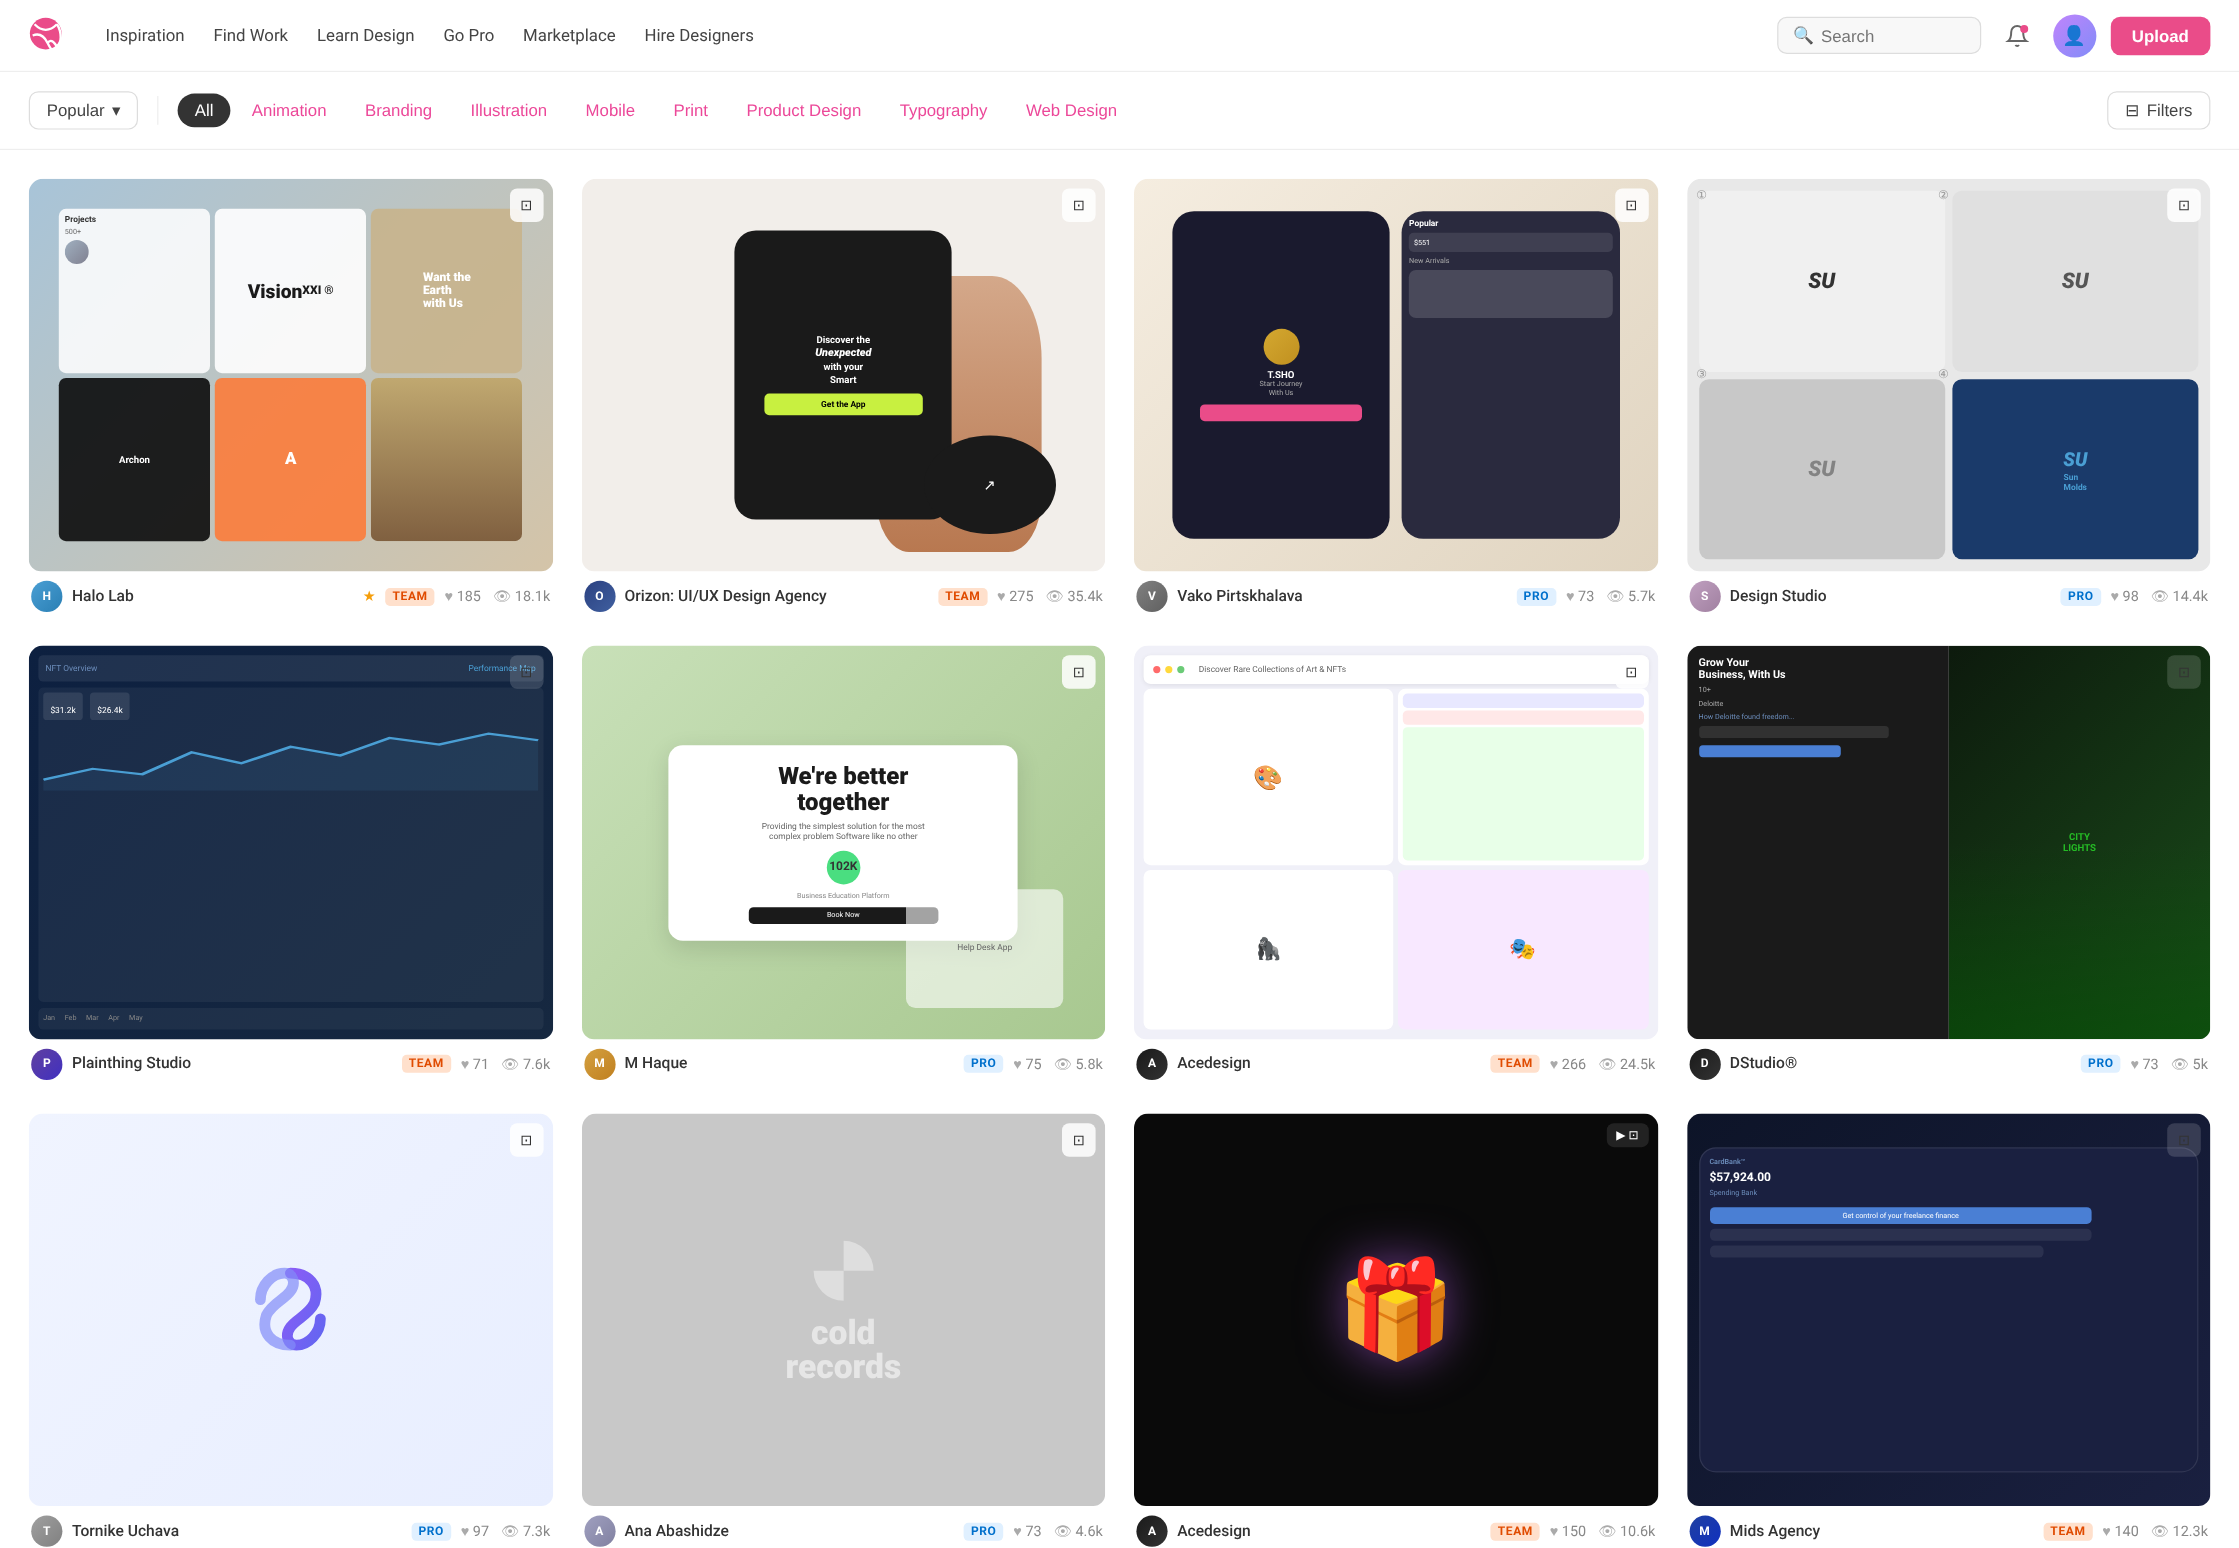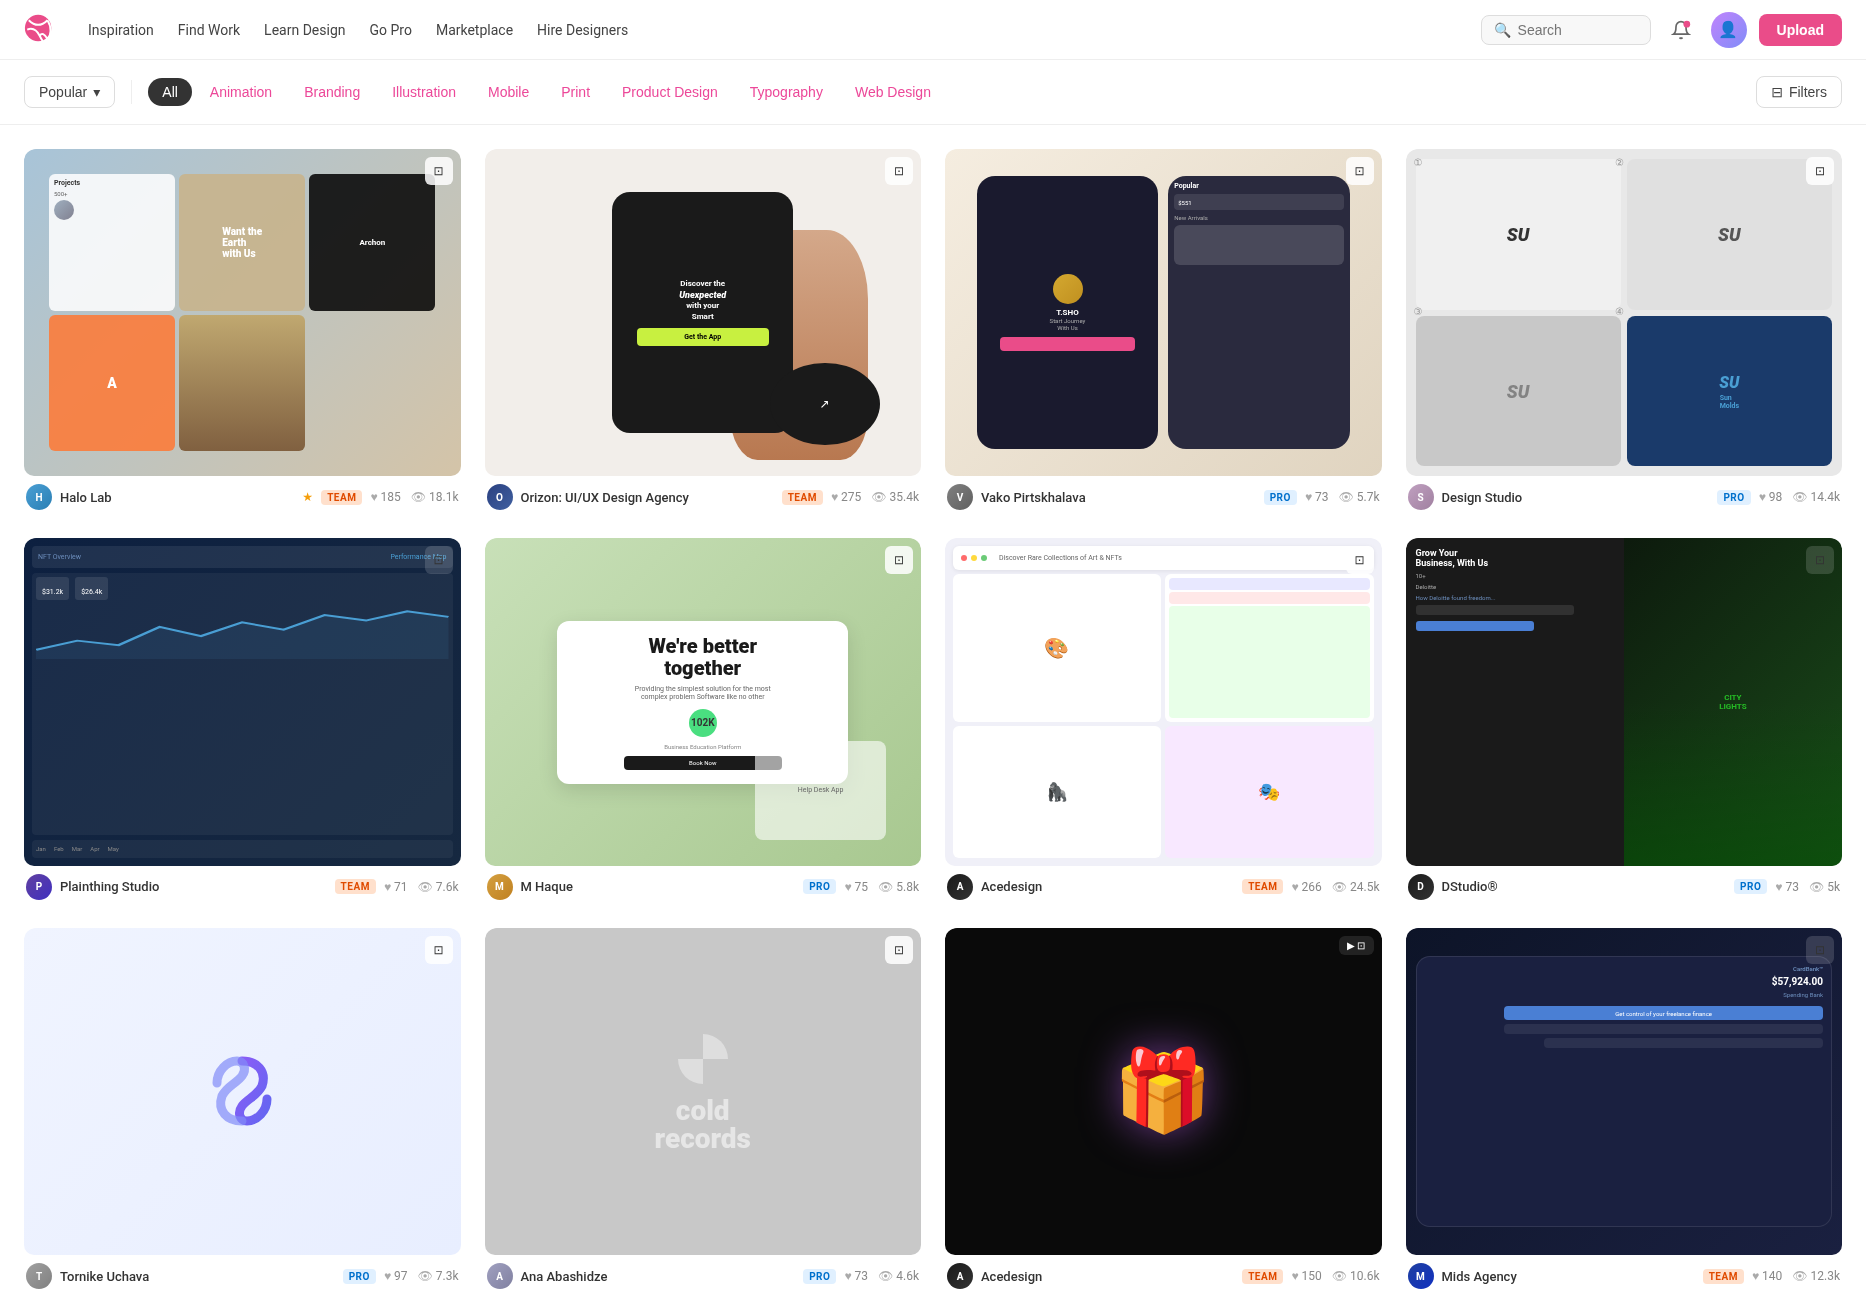--- a/index.html
+++ b/index.html
@@ -167,20 +167,21 @@
 
   <div class="shot-card">
     <div class="shot-thumb thumb-halo" style="display:grid;grid-template-columns:1fr 1fr 1fr;grid-template-rows:1fr 1fr;gap:4px;padding:25px;aspect-ratio:4/3;border-radius:10px;overflow:hidden;position:relative;">
       <div style="background:rgba(255,255,255,0.85);border-radius:6px;display:flex;flex-direction:column;gap:3px;padding:5px;">
         <div style="font-size:7px;font-weight:700;color:#333;">Projects</div>
         <div style="font-size:6px;color:#666;">500+</div>
         <div style="width:20px;height:20px;border-radius:50%;background:#ccc;overflow:hidden;">
             <div style="width:100%;height:100%;background:linear-gradient(135deg,#a0b0c0,#808090);"></div>
           </div>
       </div>
+      <div style="background:rgba(255,255,255,0.9);border-radius:6px;display:flex;align-items:center;justify-content:center;font-size:16px;font-weight:900;color:#1a1a1a;">Vision<br><span style="font-size:10px;">XXI ®</span></div>
       <div style="background:rgba(200,180,140,0.9);border-radius:6px;display:flex;align-items:center;justify-content:center;font-size:10px;font-weight:900;color:#fff;">Want the<br>Earth<br>with Us</div>
       <div style="background:rgba(0,0,0,0.85);border-radius:6px;display:flex;align-items:center;justify-content:center;font-size:8px;font-weight:700;color:#fff;">Archon</div>
       <div style="background:rgba(255,120,50,0.85);border-radius:6px;display:flex;align-items:center;justify-content:center;font-size:14px;font-weight:900;color:#fff;">A</div>
       <div style="background:rgba(180,160,120,0.9);border-radius:6px;display:flex;align-items:center;justify-content:center;overflow:hidden;">
           <div style="width:100%;height:100%;background:linear-gradient(180deg,#c0a870,#806040);"></div>
         </div>
       <div class="shot-overlay">⊡</div>
     </div>
     <div class="shot-meta">
       <div class="author-avatar" style="background:linear-gradient(135deg,#4a9fd4,#2a7fb4);display:flex;align-items:center;justify-content:center;font-size:10px;color:#fff;font-weight:700;">H</div>
@@ -526,21 +527,21 @@
         <span class="stat">
             <span style="color:#aaa;">👁</span> 
             <span>10.6k</span>
           </span>
       </div>
     </div>
   </div>
 
   <div class="shot-card">
     <div class="shot-thumb" style="aspect-ratio:4/3;border-radius:10px;overflow:hidden;position:relative;background:linear-gradient(135deg,#0d1428,#1a2040);display:flex;gap:6px;padding:10px;align-items:center;justify-content:center;">
-      <div style="background:#1a2040;border-radius:14px;flex:1;height:88%;border:1px solid rgba(255,255,255,0.1);display:flex;flex-direction:column;align-items:flex-end;justify-content:flex-start;padding:8px;gap:4px;">
+      <div style="background:#1a2040;border-radius:14px;flex:1;height:88%;border:1px solid rgba(255,255,255,0.1);display:flex;flex-direction:column;align-items:flex-start;justify-content:flex-start;padding:8px;gap:4px;">
         <div style="font-size:6px;color:#6b8cba;font-weight:600;">CardBank™</div>
         <div style="font-size:10px;color:#fff;font-weight:700;">$57,924.00</div>
         <div style="font-size:6px;color:#6b8cba;">Spending Bank</div>
         <div style="background:#4a7fd4;border-radius:4px;height:14px;width:80%;margin-top:4px;display:flex;align-items:center;justify-content:center;">
             <span style="font-size:6px;color:#fff;">Get control of your freelance finance</span>
           </div>
         <div style="background:rgba(255,255,255,0.08);border-radius:4px;height:10px;width:80%;"></div>
         <div style="background:rgba(255,255,255,0.08);border-radius:4px;height:10px;width:70%;"></div>
       </div>
       <div class="shot-overlay" style="background:rgba(255,255,255,0.15);">⊡</div>

